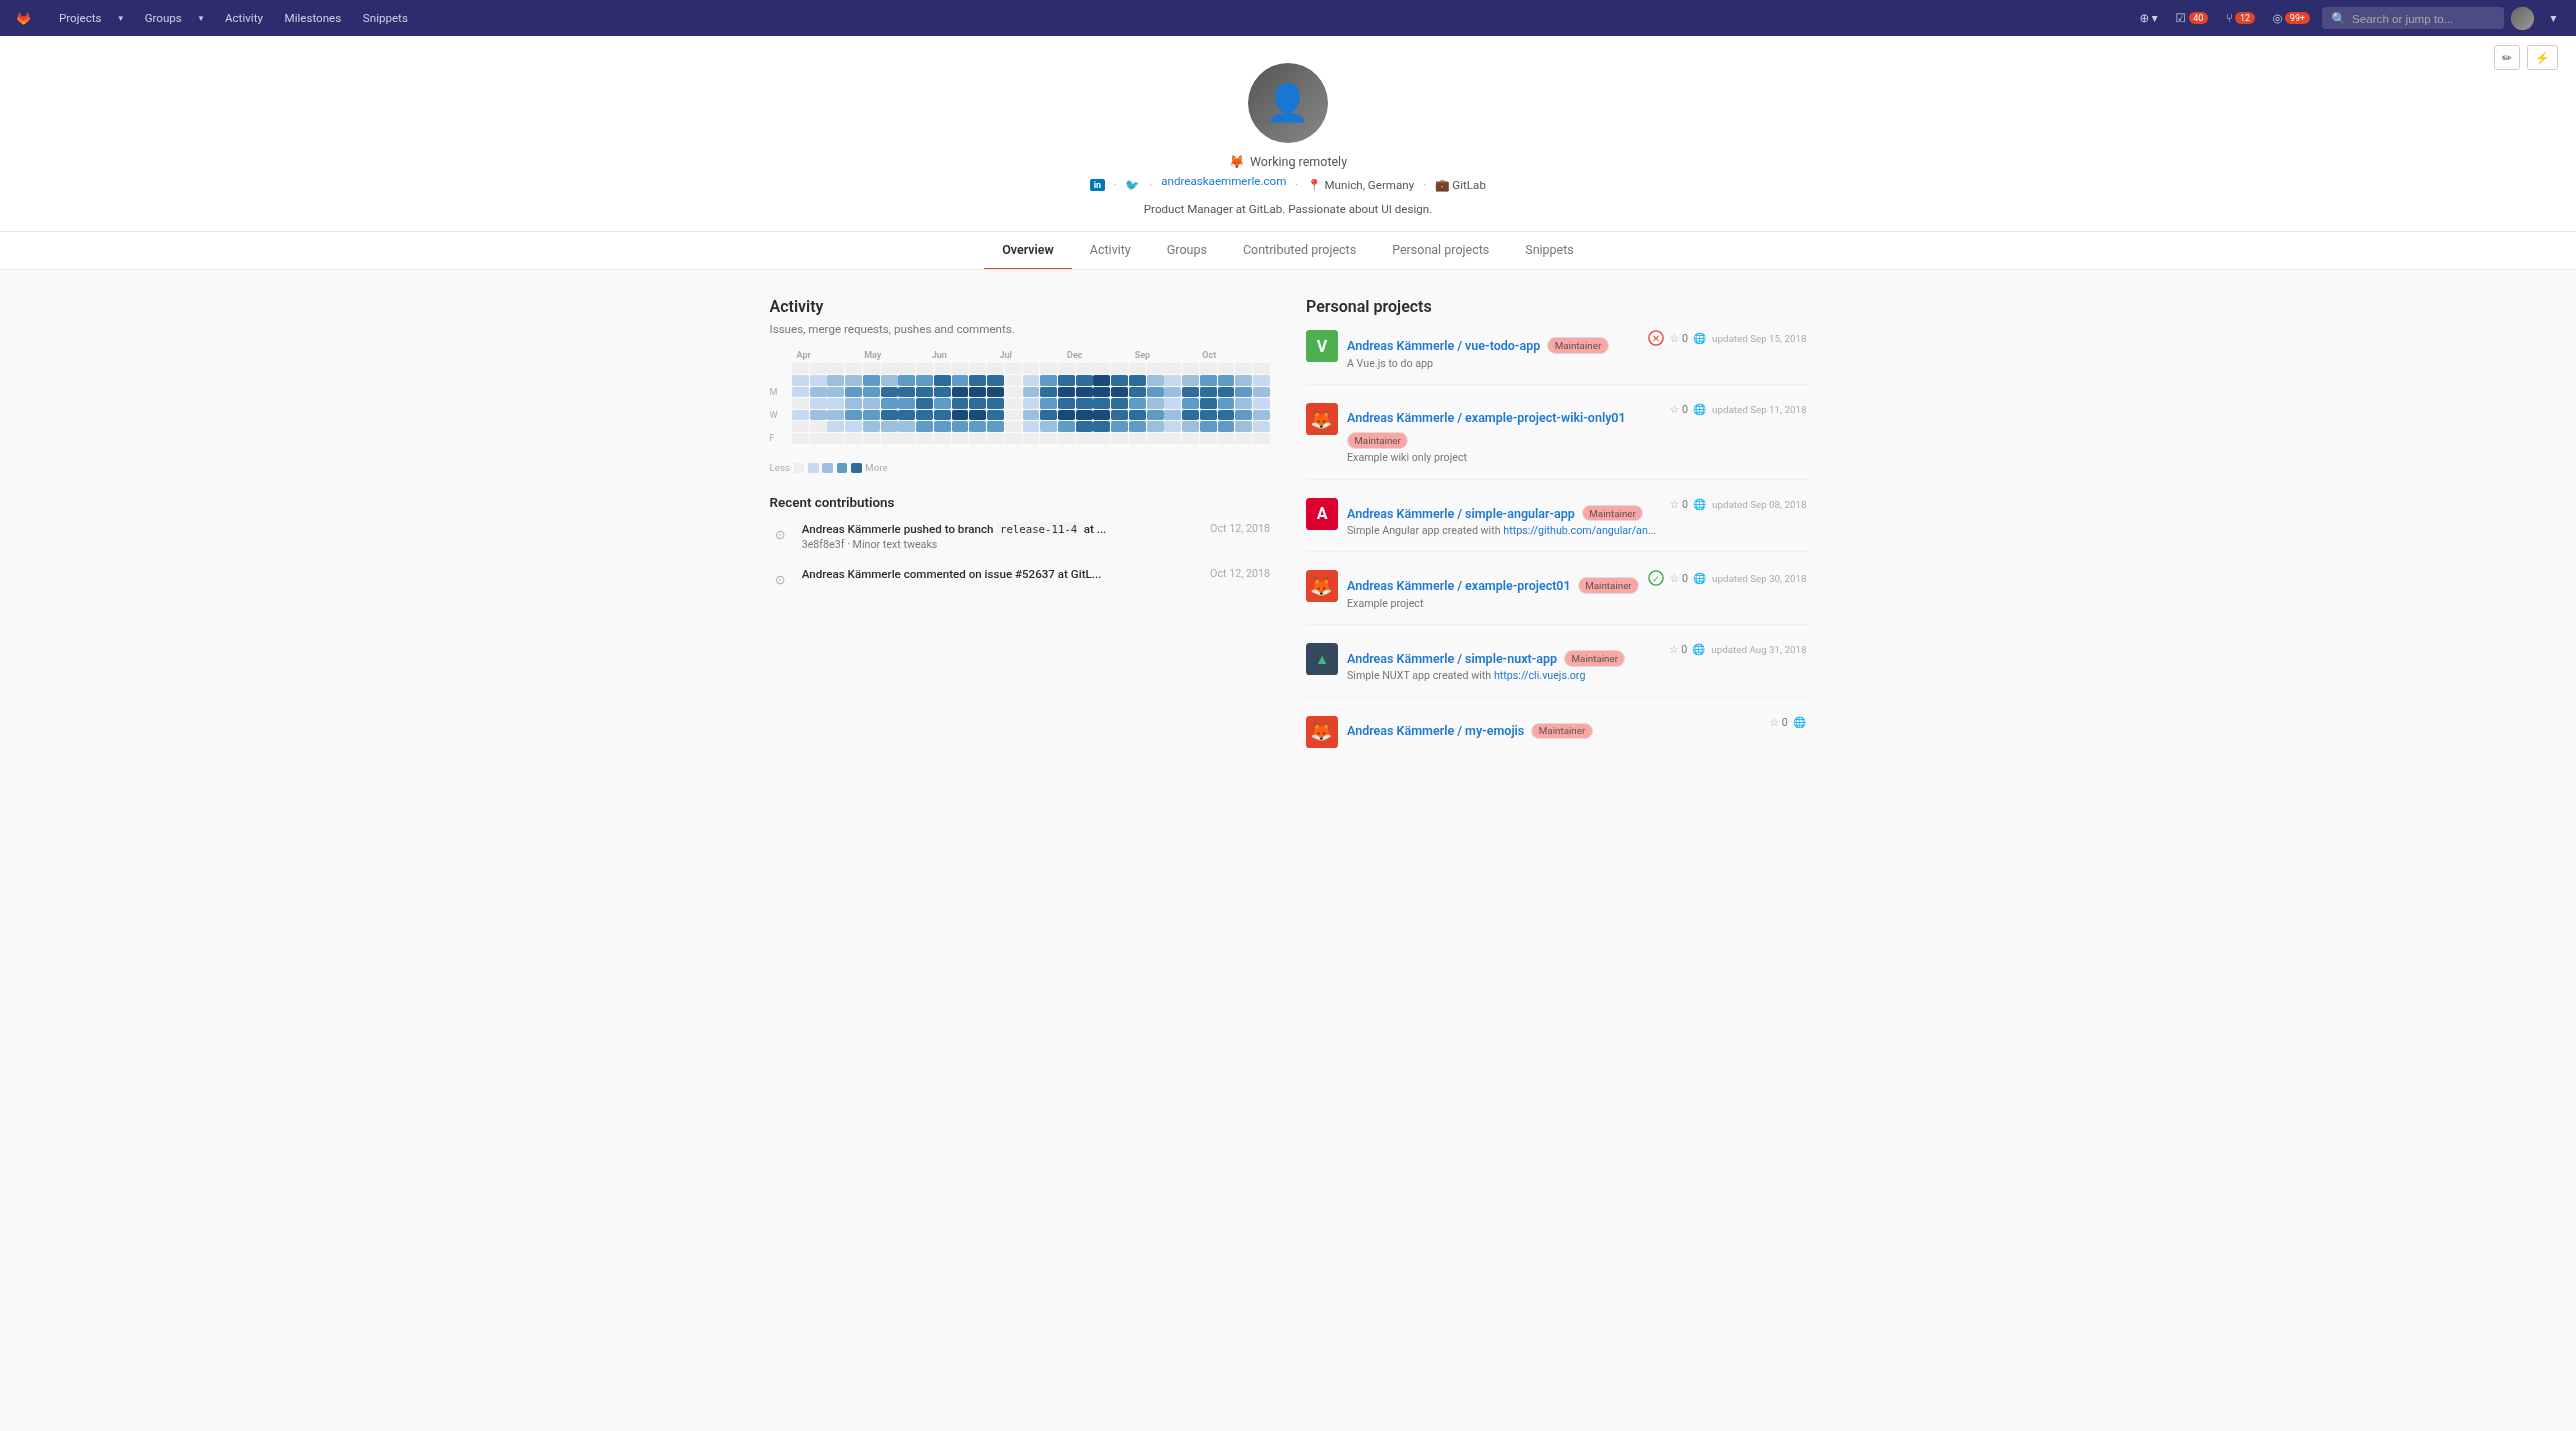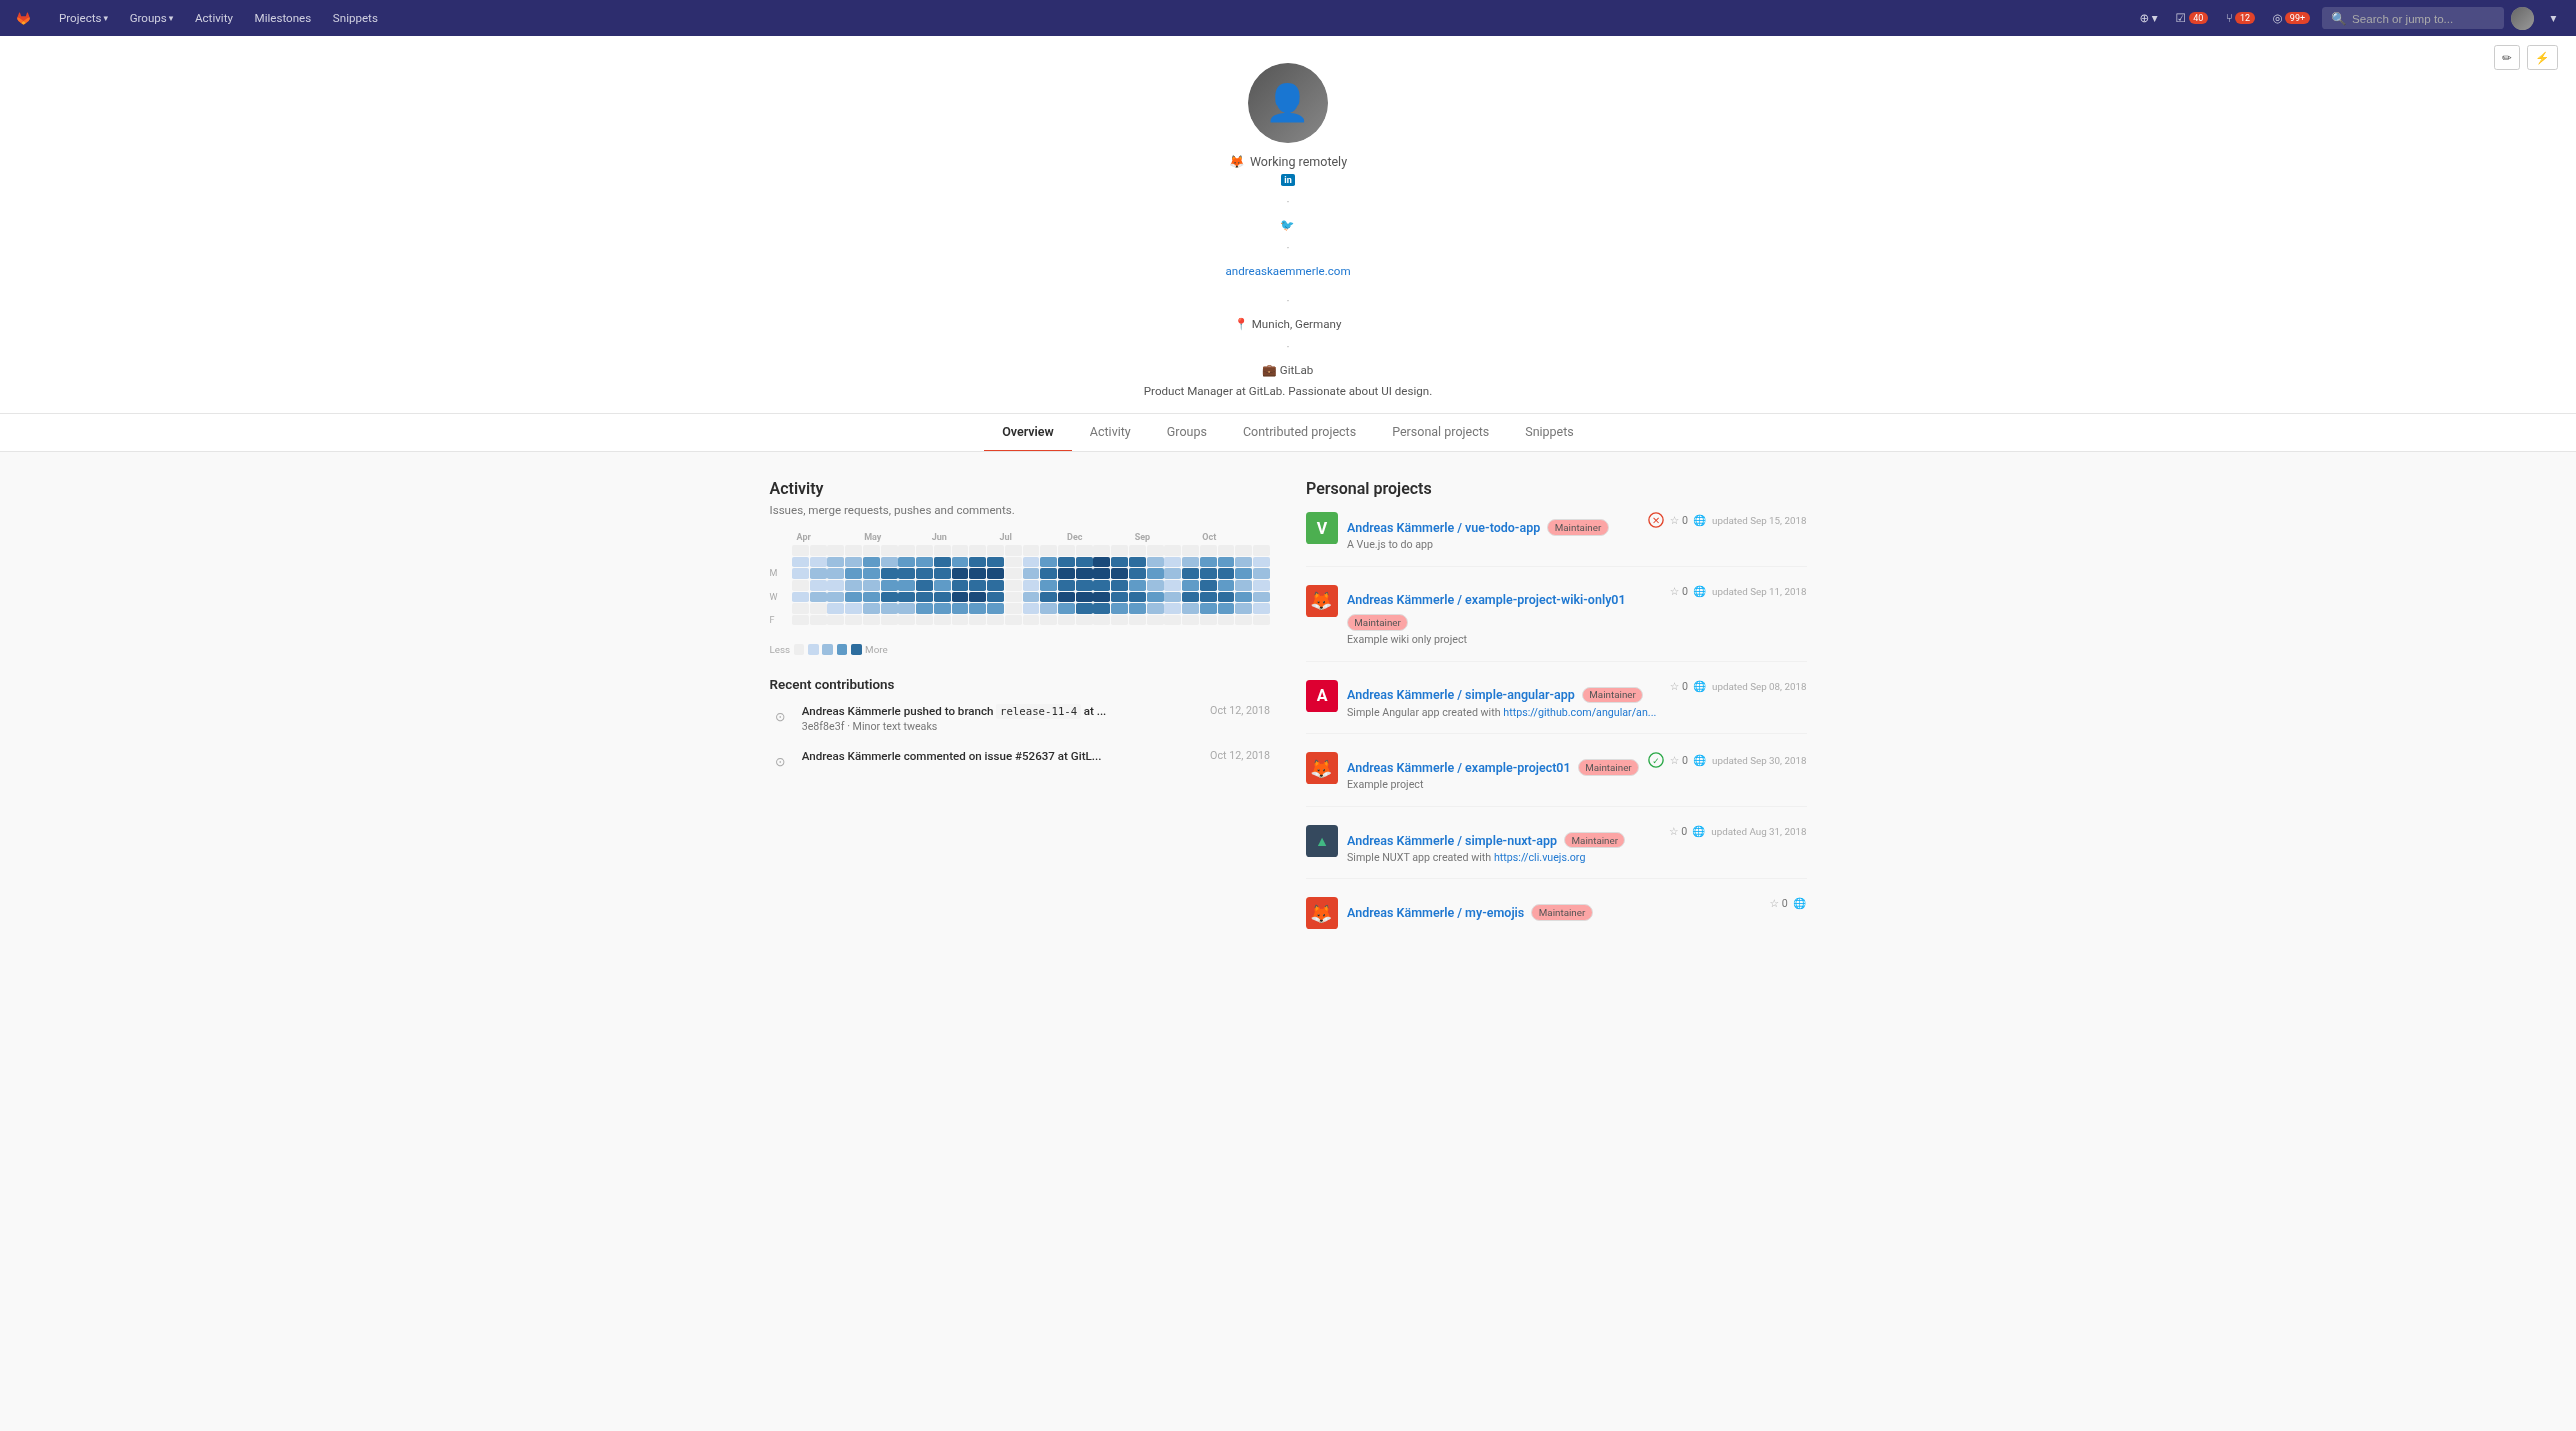--- a/index.html
+++ b/index.html
@@ -3,40 +3,40 @@
   <meta charset="utf-8">
   <style>
     * { box-sizing: border-box; margin: 0; padding: 0; }
     body { font-family: -apple-system, BlinkMacSystemFont, 'Segoe UI', Roboto, sans-serif; background: #f9f9f9; color: #2d2d2d; font-size: 12.5px; }
 
     
     nav { background: #2d2d6e; display: flex; align-items: center; height: 36px; padding: 0 10.7px; gap: 0; position: relative; z-index: 10; }
     .nav-logo { display: flex; align-items: center; margin-right: 14.3px; }
     .nav-logo svg { width: 25px; height: 25px; }
     .nav-links { display: flex; align-items: center; gap: 3.6px; }
-    .nav-link { color: #d0d0e0; font-size: 11.6px; padding: 3.6px 9px; cursor: pointer; display: flex; align-items: center; gap: 2px; text-decoration: none; border-radius: 2.7px; }
+    .nav-link { color: #d0d0e0; font-size: 11.6px; padding: 3.6px 9px; cursor: pointer; display: flex; align-items: center; gap: 17px; text-decoration: none; border-radius: 2.7px; }
     .nav-link .caret { font-size: 9px; }
     .nav-right { margin-left: auto; display: flex; align-items: center; gap: 7.2px; }
     .nav-search { display: flex; align-items: center; background: rgba(255,255,255,0.15); border-radius: 3.6px; padding: 3.6px 9px; gap: 5.4px; }
     .nav-search input { background: transparent; border: none; outline: none; color: #ccc; font-size: 11.6px; width: 143px; }
     .nav-search input::placeholder { color: #aaa; }
     .nav-icon-btn { color: #d0d0e0; font-size: 11.6px; display: flex; align-items: center; gap: 2.7px; cursor: pointer; padding: 3.6px 5.4px; border-radius: 2.7px; position: relative; }
     .badge { background: #e24329; color: #fff; border-radius: 9px; font-size: 9px; padding: 0.9px 4.5px; min-width: 16px; text-align: right; }
     .avatar-nav { width: 23px; height: 23px; border-radius: 50%; background: #888; overflow: hidden; cursor: pointer; }
     .avatar-nav-img { width: 100%; height: 100%; background: linear-gradient(135deg, #666, #999); border-radius: 50%; }
 
     
     .profile-header { background: #fff; padding: 27px 0 0; text-align: center; border-bottom: 0.9px solid #e5e5e5; }
     .edit-btn { border: 0.9px solid #ccc; background: #fff; border-radius: 2.7px; padding: 4.5px 7.2px; cursor: pointer; color: #555; font-size: 11.6px; }
     .profile-avatar { width: 80px; height: 80px; border-radius: 50%; background: #aaa; margin: 0 auto 10.7px; overflow: hidden; display: flex; align-items: center; justify-content: center; }
     .profile-avatar-inner { width: 80px; height: 80px; border-radius: 50%; background: linear-gradient(135deg, #555, #888); display: flex; align-items: center; justify-content: center; font-size: 32px; color: #ddd; }
     .profile-name { font-size: 19.7px; font-weight: 600; color: #2d2d2d; margin-bottom: 5.4px; }
     .profile-status { color: #555; font-size: 12.5px; margin-bottom: 5.4px; display: flex; align-items: center; justify-content: center; gap: 5.4px; }
     .profile-meta { color: #777; font-size: 11.6px; margin-bottom: 9px; }
-    .profile-links { display: flex; align-items: center; justify-content: center; gap: 9px; font-size: 11.6px; margin-bottom: 7.2px; flex-direction: column; }
+    .profile-links { display: flex; align-items: center; justify-content: center; gap: 9px; font-size: 11.6px; margin-bottom: 7.2px; }
     .profile-links a { color: #1f78d1; text-decoration: none; }
     .profile-links .dot { color: #aaa; }
     .profile-links .loc { color: #555; display: flex; align-items: center; gap: 2.7px; }
     .profile-links .company { color: #555; display: flex; align-items: center; gap: 2.7px; }
     .profile-bio { color: #555; font-size: 11.6px; margin-bottom: 14.3px; }
     .profile-tabs { display: flex; justify-content: center; gap: 0; border-top: 0.9px solid #e5e5e5; margin-top: 9px; }
     .profile-tab { padding: 10.7px 18px; font-size: 12.5px; color: #777; cursor: pointer; border-bottom: 1.8px solid transparent; text-decoration: none; }
     .profile-tab.active { color: #2d2d2d; border-bottom: 1.8px solid #e24329; font-weight: 600; }
 
     

